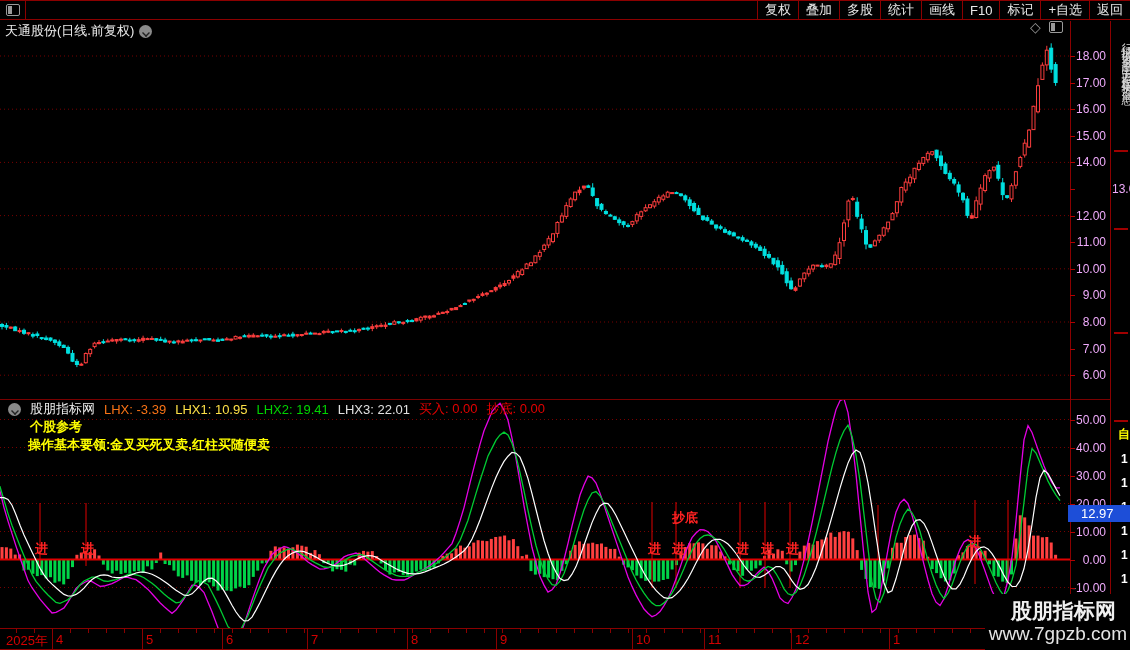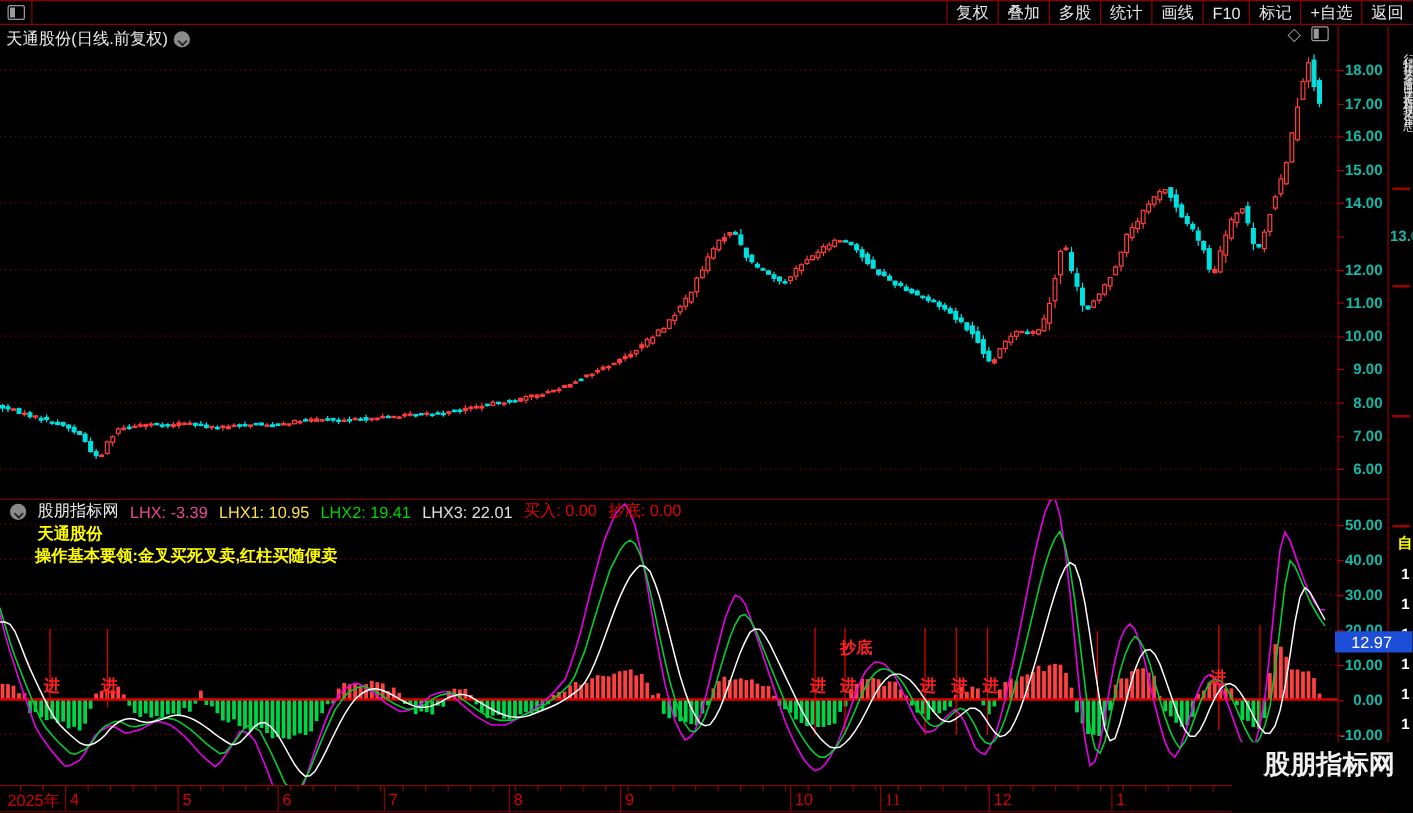--- a/index.html
+++ b/index.html
@@ -24,22 +24,22 @@
   #title-bar{left:0;top:21px;height:20px;display:flex;align-items:center;color:#ececec;font-size:13px;padding-left:5px;}
   .drop-circle{width:13px;height:13px;border-radius:50%;background:#8a8a8a;margin-left:5px;position:relative;display:inline-block;}
   .drop-circle:before{content:"";position:absolute;left:3px;top:4px;width:6px;height:6px;
        border-left:2px solid #222;border-bottom:2px solid #222;transform:rotate(-45deg) scale(.7);}
   #chart-corner-icons{left:1030px;top:20px;display:flex;align-items:center;gap:8px;color:#999;}
   .diamond{font-size:14px;line-height:14px;color:#999;}
   
   .vline{width:1px;background:#8b0000;}
   .hline{height:1px;background:#7a0000;}
   
-  .axlab{position:absolute;left:1072px;width:34px;text-align:right;font-size:12px;color:#14b8a6;
-         font-weight:bold;transform:translateY(-50%);letter-spacing:0px;}
+  .axlab{position:absolute;left:1072px;width:34px;text-align:right;font-size:12px;color:#f0abfc;
+         font-weight:normal;transform:translateY(-50%);letter-spacing:0px;}
   .axtick{position:absolute;left:1070px;width:5px;height:1px;background:#b00000;}
   
   #ind-header{left:3px;top:400px;display:flex;align-items:center;gap:9px;font-size:13px;white-space:nowrap;z-index:6;}
   .ind-field{display:inline-block;}
   .note{position:absolute;color:#ffff00;font-size:13px;font-weight:bold;z-index:6;white-space:nowrap;}
   
   #value-box{left:1068px;top:505px;width:52px;height:17px;background:#1d4ed8;color:#fff;
              font-size:13px;line-height:17px;padding-left:13px;z-index:7;}
   
   #date-axis{left:0;top:628px;width:1110px;height:20px;background:#000;border-top:1px solid #8b0000;
@@ -851,28 +851,28 @@
     <text x="736" y="553" fill="#ff2222" font-size="13" font-weight="bold">进</text>
     <text x="761" y="553" fill="#ff2222" font-size="13" font-weight="bold">进</text>
     <text x="786" y="553" fill="#ff2222" font-size="13" font-weight="bold">进</text>
     <text x="968" y="546" fill="#ff2222" font-size="13" font-weight="bold">进</text>
     <text x="672" y="522" fill="#ff2222" font-size="13" font-weight="bold">抄底</text>
   </svg>
 
 <div id="ind-header" class="abs">
   <span class="drop-circle"></span>
   <span style="color:#ececec">股朋指标网</span>
-<span class="ind-field" style="color: #ec4899;">LHX: -3.39</span>
+<span class="ind-field" style="color: #f97316;">LHX: -3.39</span>
     <span class="ind-field" style="color: #fde047;">LHX1: 10.95</span>
     <span class="ind-field" style="color: rgb(0, 212, 0);">LHX2: 19.41</span>
     <span class="ind-field" style="color: rgb(224, 224, 224);">LHX3: 22.01</span>
     <span class="ind-field" style="color: rgb(228, 0, 0);">买入: 0.00</span>
     <span class="ind-field" style="color: rgb(228, 0, 0);">抄底: 0.00</span>
   </div>
-<div class="note" style="left:30px;top:418px;">天通股份</div>
+<div class="note" style="left:30px;top:418px;">个股参考</div>
 <div class="note" style="left:28px;top:436px;">操作基本要领:金叉买死叉卖,红柱买随便卖</div>
 
 <div class="abs vline" style="left:1070px;top:21px;height:628px;"></div>
 <div class="abs vline" style="left:1110px;top:21px;height:629px;"></div>
 
 <div id="axis-main"></div>
 <div id="axis-ind"></div>
 
 <div id="value-box" class="abs">12.97</div>
 
@@ -946,21 +946,21 @@
     <div class="dlab" style="left: 226px;">6</div>
     <div class="dbound" style="left: 222px;"></div>
     <div class="dlab" style="left: 311px;">7</div>
     <div class="dbound" style="left: 307px;"></div>
     <div class="dlab" style="left: 411px;">8</div>
     <div class="dbound" style="left: 407px;"></div>
     <div class="dlab" style="left: 500px;">9</div>
     <div class="dbound" style="left: 496px;"></div>
     <div class="dlab" style="left: 636px;">10</div>
     <div class="dbound" style="left: 632px;"></div>
-    <div class="dlab" style="left: 708px; font-family: Liberation Serif, serif;">11</div>
+    <div class="dlab" style="left: 708px;">11</div>
     <div class="dbound" style="left: 704px;"></div>
     <div class="dlab" style="left: 795px;">12</div>
     <div class="dbound" style="left: 791px;"></div>
     <div class="dlab" style="left: 893px;">1</div>
     <div class="dbound" style="left: 889px;"></div>
   </div>
 
 <div id="right-strip" class="abs">
     <div class="vtabs" style="top: 12px;">行情报价资金流向主力监控板块热点消息</div>
     <div class="strip-div" style="top: 128px;"></div>
@@ -972,20 +972,21 @@
     <div class="strip-num" style="top: 454px;">1</div>
     <div class="strip-num" style="top: 478px;">1</div>
     <div class="strip-num" style="top: 502px;">1</div>
     <div class="strip-num" style="top: 526px;">1</div>
     <div class="strip-num" style="top: 550px;">1</div>
     <div class="strip-num" style="top: 574px;">1</div>
   </div>
 
 <div id="watermark" class="abs">
   <div id="wm1">股朋指标网</div>
+  <div id="wm2">www.7gpzb.com</div>
 </div>
 
 <div class="axlab" style="top: 56px;">18.00</div>
 <div class="axtick" style="top: 56px;"></div>
 <div class="axlab" style="top: 82.6px;">17.00</div>
 <div class="axtick" style="top: 82.6px;"></div>
 <div class="axlab" style="top: 109.2px;">16.00</div>
 <div class="axtick" style="top: 109.2px;"></div>
 <div class="axlab" style="top: 135.8px;">15.00</div>
 <div class="axtick" style="top: 135.8px;"></div>

